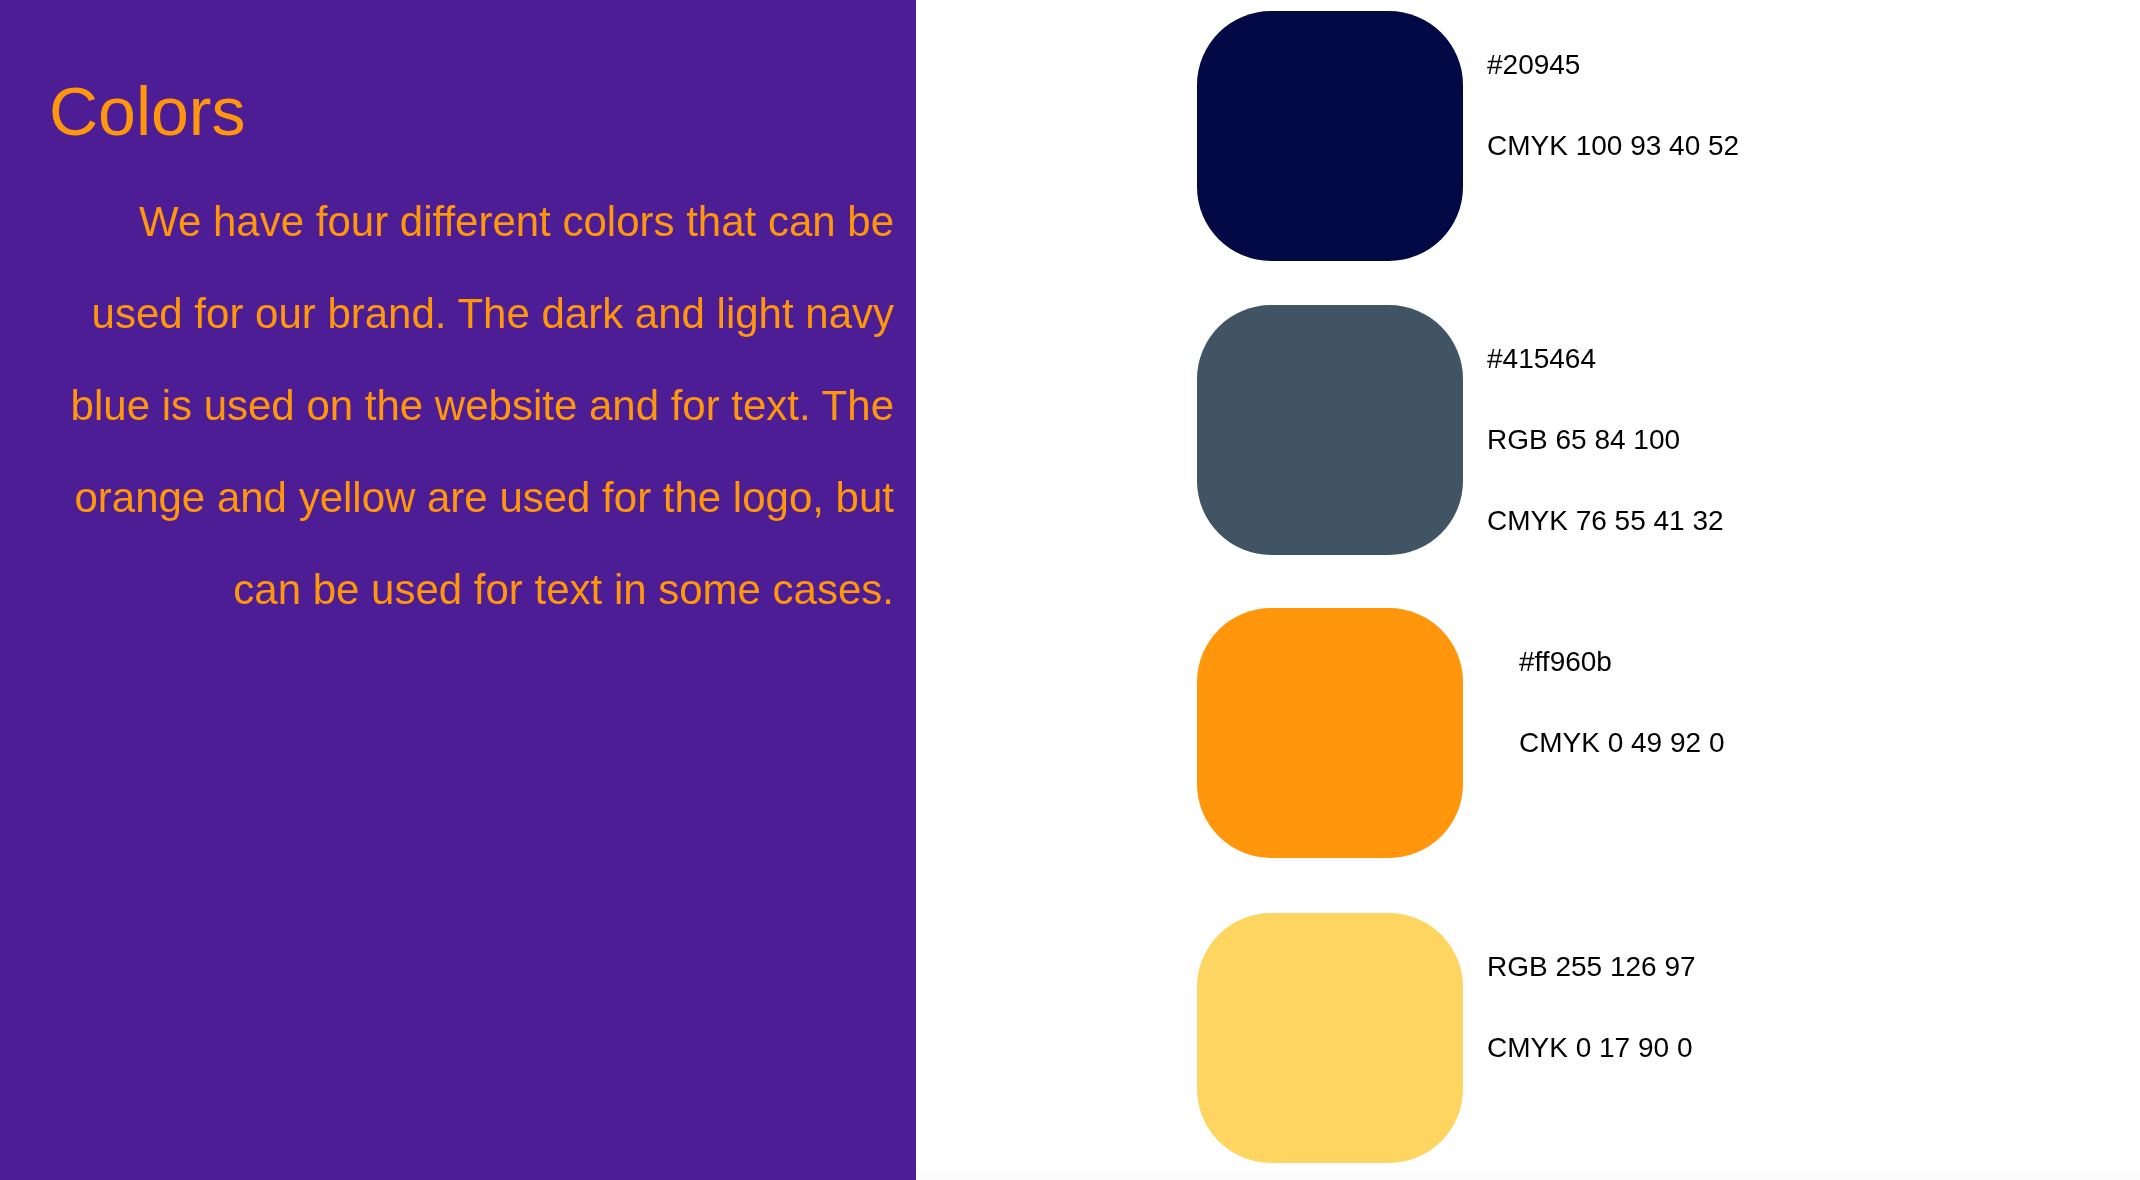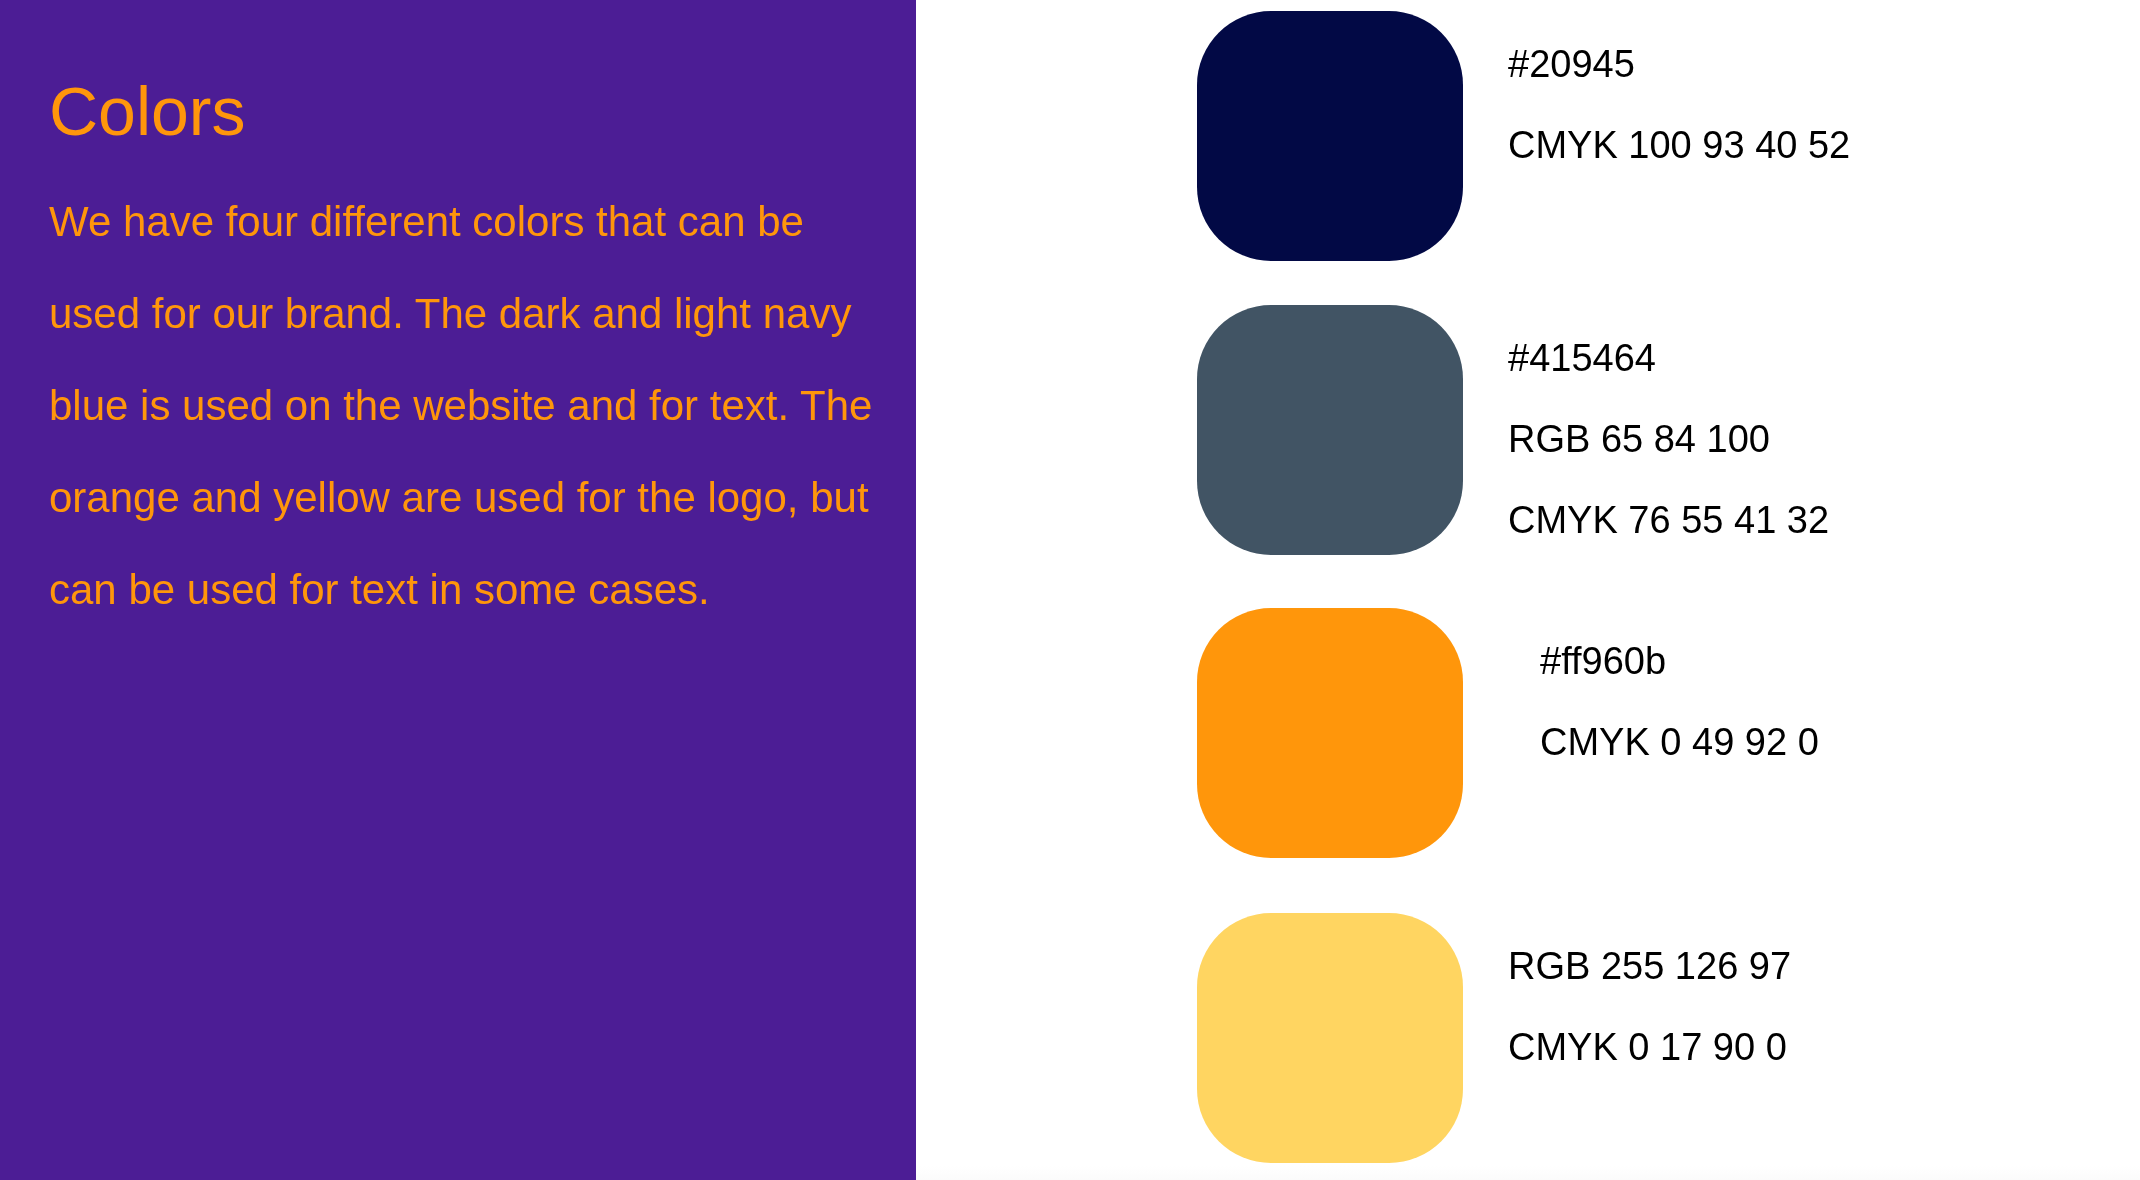--- a/index.html
+++ b/index.html
@@ -41,20 +41,21 @@
     letter-spacing: 0px;
   }
   .panel-body {
     font-size: 42px;
     line-height: 92px;
     font-weight: 400;
     color: #ff960b;
     margin: 0;
     width: 845px;
     letter-spacing: 0px;
+    text-align: right;
   }
 
   
   .swatch-list {
     position: absolute;
     left: 1197px;
     top: 0;
     width: 943px;
     height: 1180px;
   }
@@ -73,26 +74,25 @@
     width: 266px;
     height: 250px;
     border-radius: 74px;
     flex: 0 0 auto;
   }
   .swatch-meta {
     margin-left: 24px;
     padding-top: 13px;
   }
   .meta-line {
-    font-size: 38px;
+    font-size: 28px;
     line-height: 81px;
     color: #000000;
     white-space: nowrap;
     letter-spacing: 0px;
-    margin-left: 21px;
   }
 
   
   .bottom-hairline {
     position: absolute;
     left: 916px;
     right: 0;
     bottom: 0;
     height: 14px;
     background: linear-gradient(to bottom, #ffffff 0%, #fbfbfb 100%);

